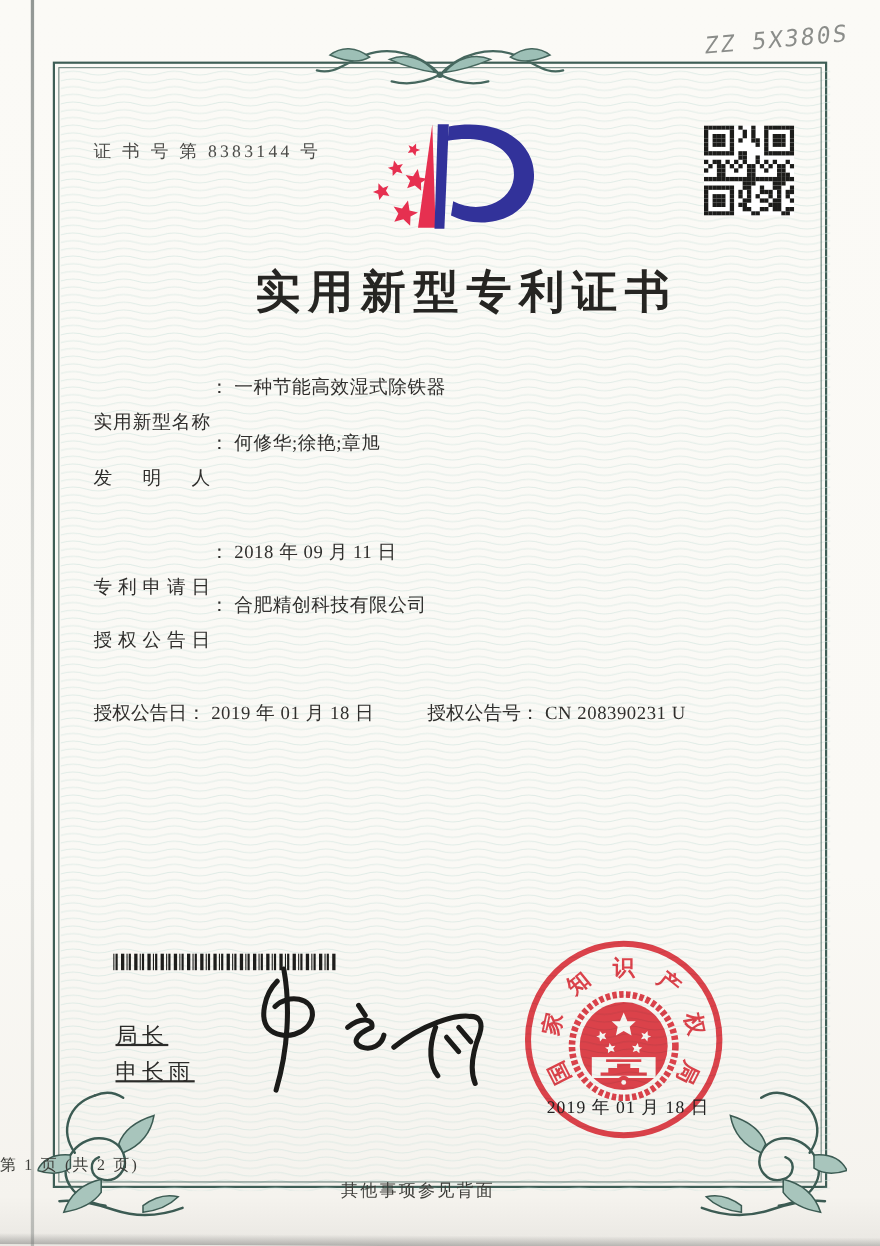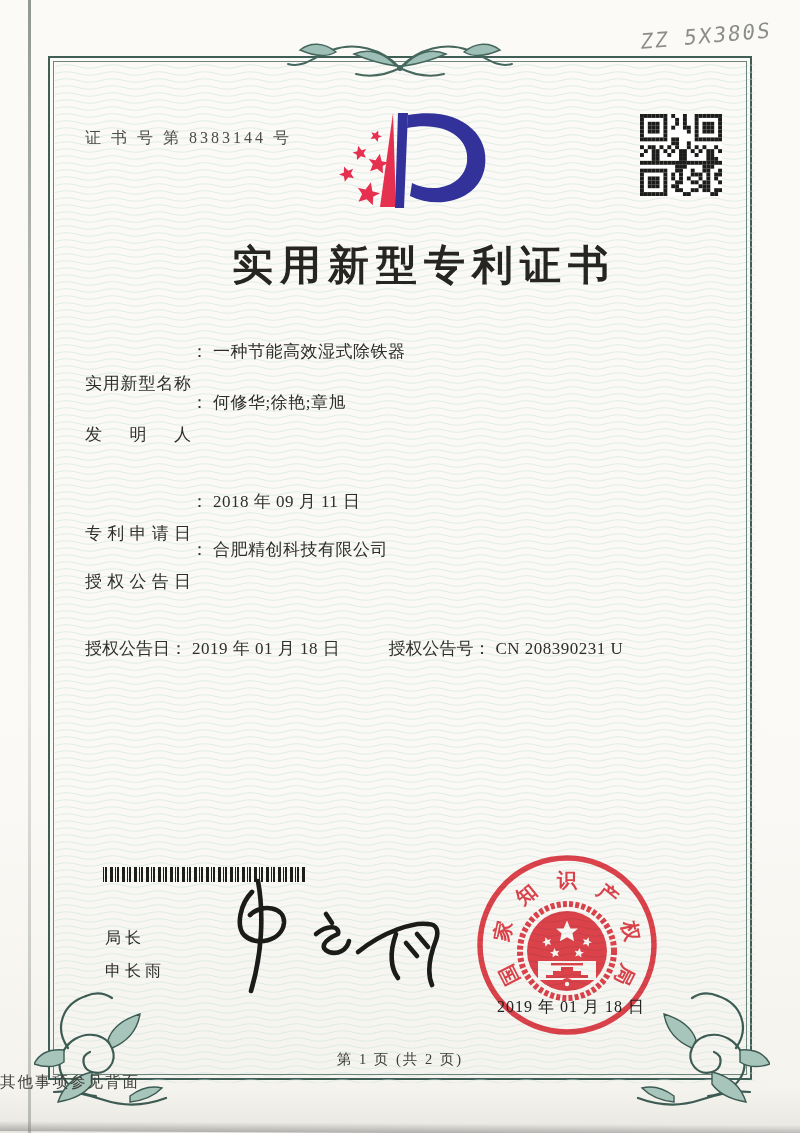--- a/index.html
+++ b/index.html
@@ -29,32 +29,32 @@
   .row{position:absolute;left:85px;font-size:17px;color:var(--ink);z-index:3;white-space:nowrap;}
   .lbl{display:inline-block;width:106px;text-align:justify;text-align-last:justify;vertical-align:top;margin-top:32px;}
   .val{margin-left:5px;letter-spacing:.5px;}
   .val.wrap{display:inline-block;white-space:normal;width:475px;line-height:1.8;vertical-align:top;}
   .r1{top:340px}.r2{top:391px}.r3{top:440px}.r4{top:490px}.r5{top:538px}.r6{top:584px}.r7{top:637px}
   .pair2{margin-left:44px;}
   .body-text{position:absolute;left:85px;top:669px;width:630px;z-index:3;color:#3a3a36;}
   .body-text p{margin:0;text-indent:2em;font-size:15.5px;line-height:24.5px;text-align:justify;}
   .barcode{position:absolute;left:103px;top:867px;width:204px;height:15px;z-index:3;font-size:0;}
   .barcode i{display:inline-block;height:15px;background:#1d1d1b;}
-  .director{position:absolute;left:105px;z-index:4;font-size:16px;letter-spacing:4px;color:#2c2c2a;}
+  .director{position:absolute;left:105px;z-index:4;font-size:20px;letter-spacing:4px;color:#2c2c2a;text-decoration:underline;}
   .d1{top:928px}.d2{top:961px}
   .sig{position:absolute;left:200px;top:872px;width:240px;height:130px;z-index:4;}
   .seal{position:absolute;left:474px;top:852px;width:186px;height:186px;z-index:3;opacity:.93;mix-blend-mode:multiply;}
   .seal svg{position:absolute;inset:0;}
   .seal .sc{position:absolute;width:22px;height:22px;margin:-11px 0 0 -11px;text-align:center;line-height:22px;
     font-size:20px;font-weight:700;color:var(--seal-red);}
   .seal-date{position:absolute;left:486px;top:997px;width:170px;text-align:center;font-size:16px;
     letter-spacing:1px;color:#222;z-index:5;}
-  .page-info{position:absolute;left:0;top:1050px;width:800px;text-align:center;font-size:14.5px;
+  .page-info{position:absolute;left:0;top:1050px;width:800px;text-align:left;font-size:14.5px;
     letter-spacing:2px;color:#3c3c38;z-index:3;}
-  .back-note{position:absolute;left:0;top:1072px;width:760px;text-align:left;font-size:15.5px;
+  .back-note{position:absolute;left:0;top:1072px;width:760px;text-align:center;font-size:15.5px;
     letter-spacing:2px;color:#3f3f3b;z-index:3;}
 </style>
 </head>
 <body>
 
 <div class="photo">
 
   <div class="paper-edge-left"></div>
   <div class="paper-edge-bottom"></div>
 

